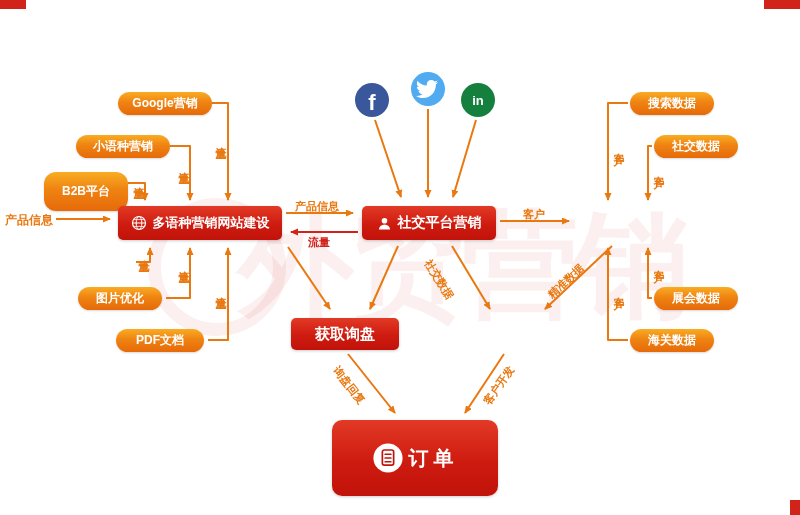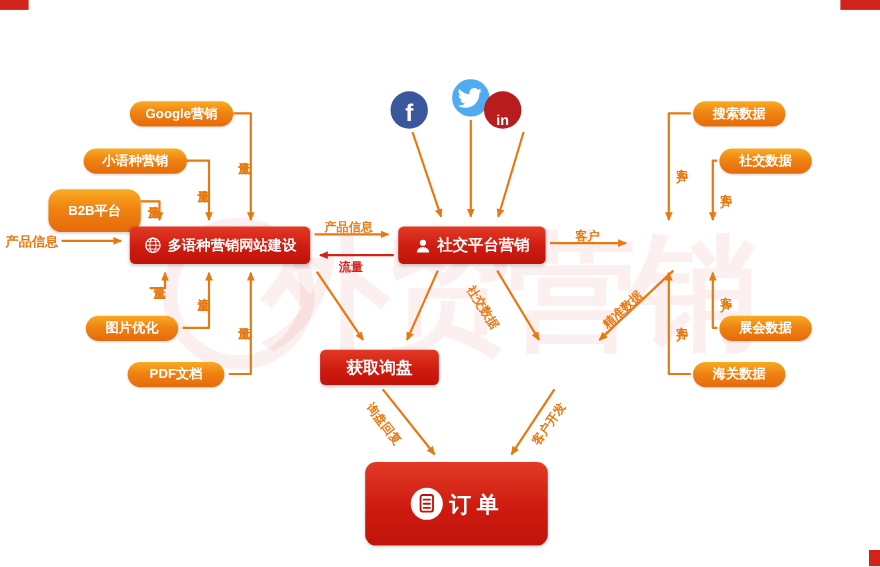--- a/index.html
+++ b/index.html
@@ -187,21 +187,21 @@
   <div class="social-circle" style="left:355px;top:83px;background:#39579A;">
     <span class="fb-letter">f</span>
   </div>
   <div class="social-circle" style="left:411px;top:72px;background:#50ABF1;">
     <svg width="34" height="34" viewBox="0 0 34 34">
       <g transform="translate(5,6) scale(0.92)">
         <path fill="#fff" d="M23.954 4.569c-.885.389-1.83.654-2.825.775 1.014-.611 1.794-1.574 2.163-2.723-.951.555-2.005.959-3.127 1.184-.896-.959-2.173-1.559-3.591-1.559-2.717 0-4.92 2.203-4.92 4.917 0 .39.045.765.127 1.124C7.691 8.094 4.066 6.13 1.64 3.161c-.427.722-.666 1.561-.666 2.475 0 1.71.87 3.213 2.188 4.096-.807-.026-1.566-.248-2.228-.616v.061c0 2.385 1.693 4.374 3.946 4.827-.413.111-.849.171-1.296.171-.314 0-.615-.03-.916-.086.631 1.953 2.445 3.377 4.604 3.417-1.68 1.319-3.809 2.105-6.102 2.105-.39 0-.779-.023-1.17-.067 2.189 1.394 4.768 2.209 7.557 2.209 9.054 0 13.999-7.496 13.999-13.986 0-.209 0-.42-.015-.63.961-.689 1.8-1.56 2.46-2.548l-.047-.02z"></path>
       </g>
     </svg>
   </div>
-  <div class="social-circle" style="left:440px;top:83px;background:#b91c1c;align-items:flex-end;">
+  <div class="social-circle" style="left:461px;top:83px;background:#15803d;">
     <span class="in-letter">in</span>
   </div>
 
   <div class="mark" style="left:0;top:0;width:26px;height:9px;"></div>
   <div class="mark" style="left:764px;top:0;width:36px;height:9px;"></div>
   <div class="mark" style="left:790px;top:500px;width:10px;height:15px;"></div>
 
 </div>
 
 </body></html>

